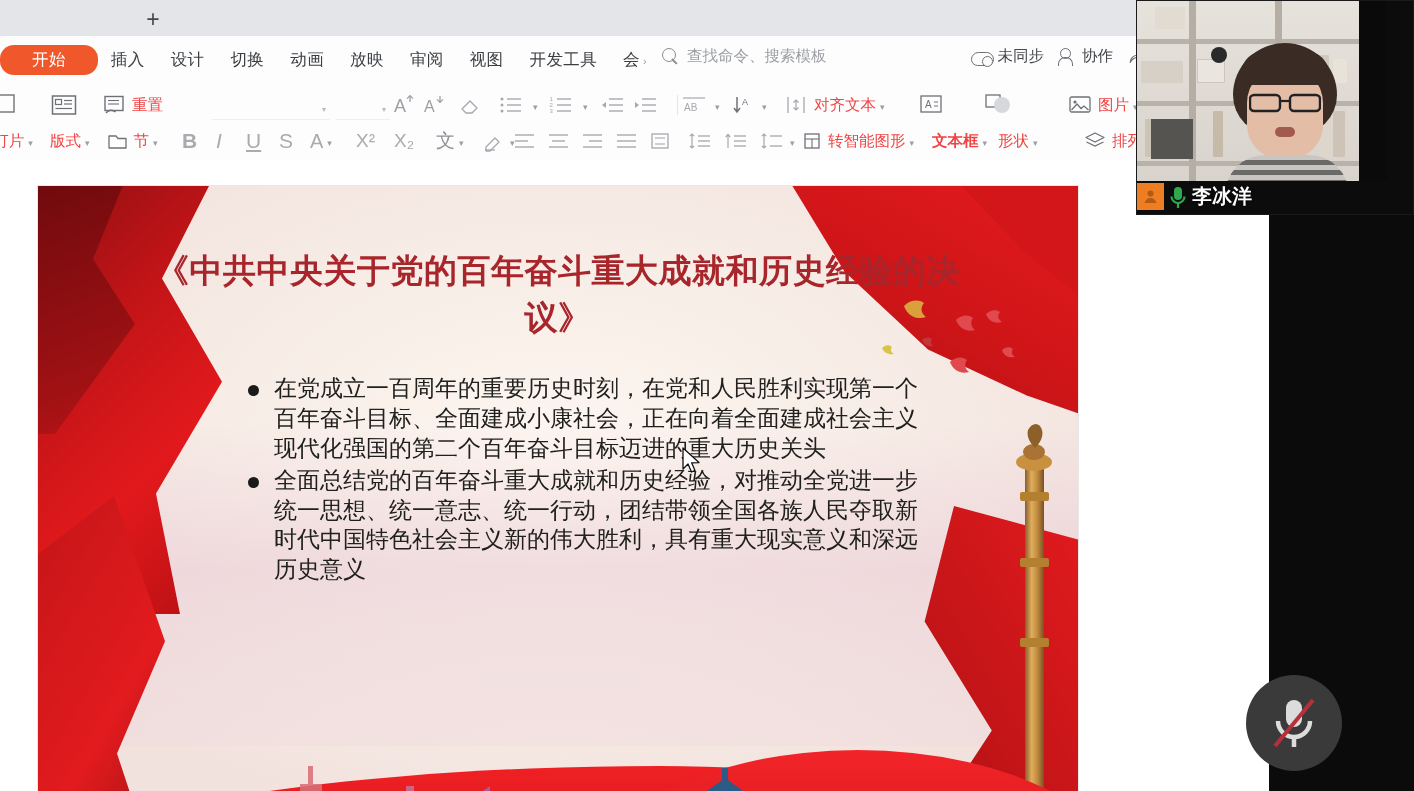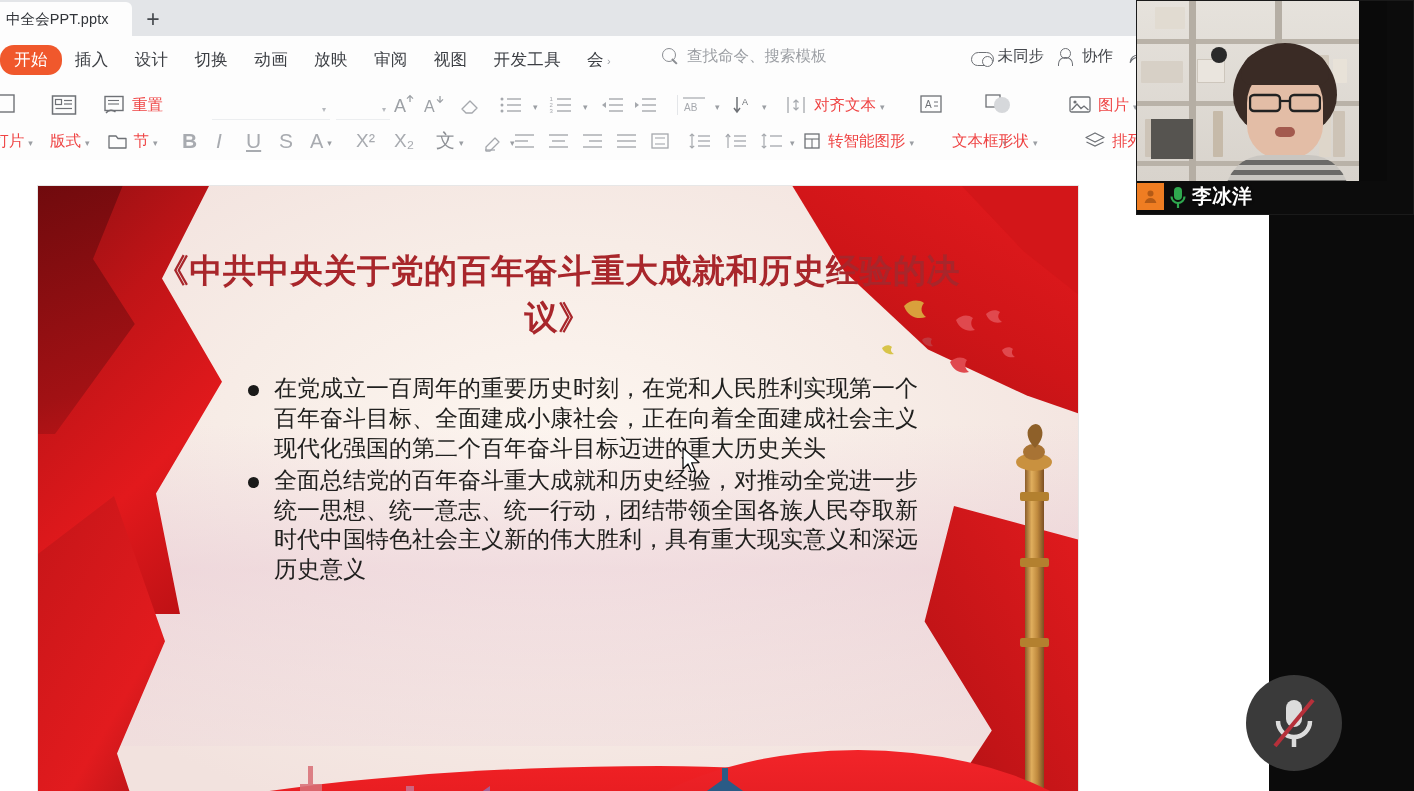--- a/index.html
+++ b/index.html
@@ -48,21 +48,21 @@
   
   .menubar {
     position: absolute; left: 0; top: 36px; width: 1414px; height: 48px;
     background: #fdfdfd; display: flex; align-items: center;
   }
   .menu-item {
     font-size: 16.5px; color: #3b3e43; padding: 4px 13px; white-space: nowrap;
     letter-spacing: .4px;
   }
   .menu-item.active {
-    background: #f0582c; color: #fff; border-radius: 14px; padding: 4px 14px;
+    background: #f0582c; color: #fff; border-radius: 14px; padding: 4px 32px;
     font-weight: 500;
   }
   .menu-more { display:flex; align-items:center; gap:3px; }
   .chev { font-size: 11px; color: #9a9da2; transform: translateY(1px); }
 
   .searchbox {
     position: absolute; left: 662px; top: 46px; display: flex; align-items: center; gap: 8px;
   }
   .search-ico { width: 17px; height: 17px; position: relative; }
   .search-ico::before{
@@ -229,23 +229,20 @@
     position:absolute; right:72px; bottom:20px; width:96px; height:96px; border-radius:50%;
     background:#3a3a3a; display:flex; align-items:center; justify-content:center; z-index:55;
   }
 </style>
 </head>
 <body>
 
 <div id="app">
 
   <div class="titlebar">
-    <div class="tab-active">
-      <span class="tab-label">中全会PPT.pptx</span>
-    </div>
     <div class="tab-plus">+</div>
 
     <div class="win-right">
       <div class="win-btn">
         <span class="badge-1">1</span>
       </div>
       <div class="win-btn">
         <svg width="22" height="22" viewBox="0 0 22 22">
           <circle cx="11" cy="11" r="9.2" fill="none" stroke="#6d7075" stroke-width="1.3"></circle>
           <circle cx="11" cy="8.4" r="3.1" fill="none" stroke="#6d7075" stroke-width="1.3"></circle>
@@ -548,21 +545,21 @@
       </div>
       <div class="tb-item" style="position:absolute;left:816px;">
         <svg width="24" height="22" viewBox="0 0 24 22" class="gi">
           <rect x="5" y="4" width="14" height="14" fill="none" stroke="#6e7176" stroke-width="1.3"></rect>
           <line x1="5" y1="9" x2="19" y2="9" stroke="#6e7176" stroke-width="1.1"></line>
           <line x1="12" y1="9" x2="12" y2="18" stroke="#6e7176" stroke-width="1.1"></line>
         </svg>
         <span class="tb-label">转智能图形</span>
         <span class="tb-caret">▾</span>
       </div>
-      <div class="tb-item" style="position:absolute;left:968px;">
+      <div class="tb-item" style="position:absolute;left:948px;font-weight:bold;">
         <span class="tb-label">文本框</span>
         <span class="tb-caret">▾</span>
       </div>
       <div class="tb-item" style="position:absolute;left:1014px;">
         <span class="tb-label">形状</span>
         <span class="tb-caret">▾</span>
       </div>
       <div class="tb-item" style="position:absolute;left:1100px;">
         <svg width="24" height="22" viewBox="0 0 24 22" class="gi">
           <path d="M11 3l9 4.5-9 4.5-9-4.5z" fill="none" stroke="#6e7176" stroke-width="1.3" stroke-linejoin="round"></path>

